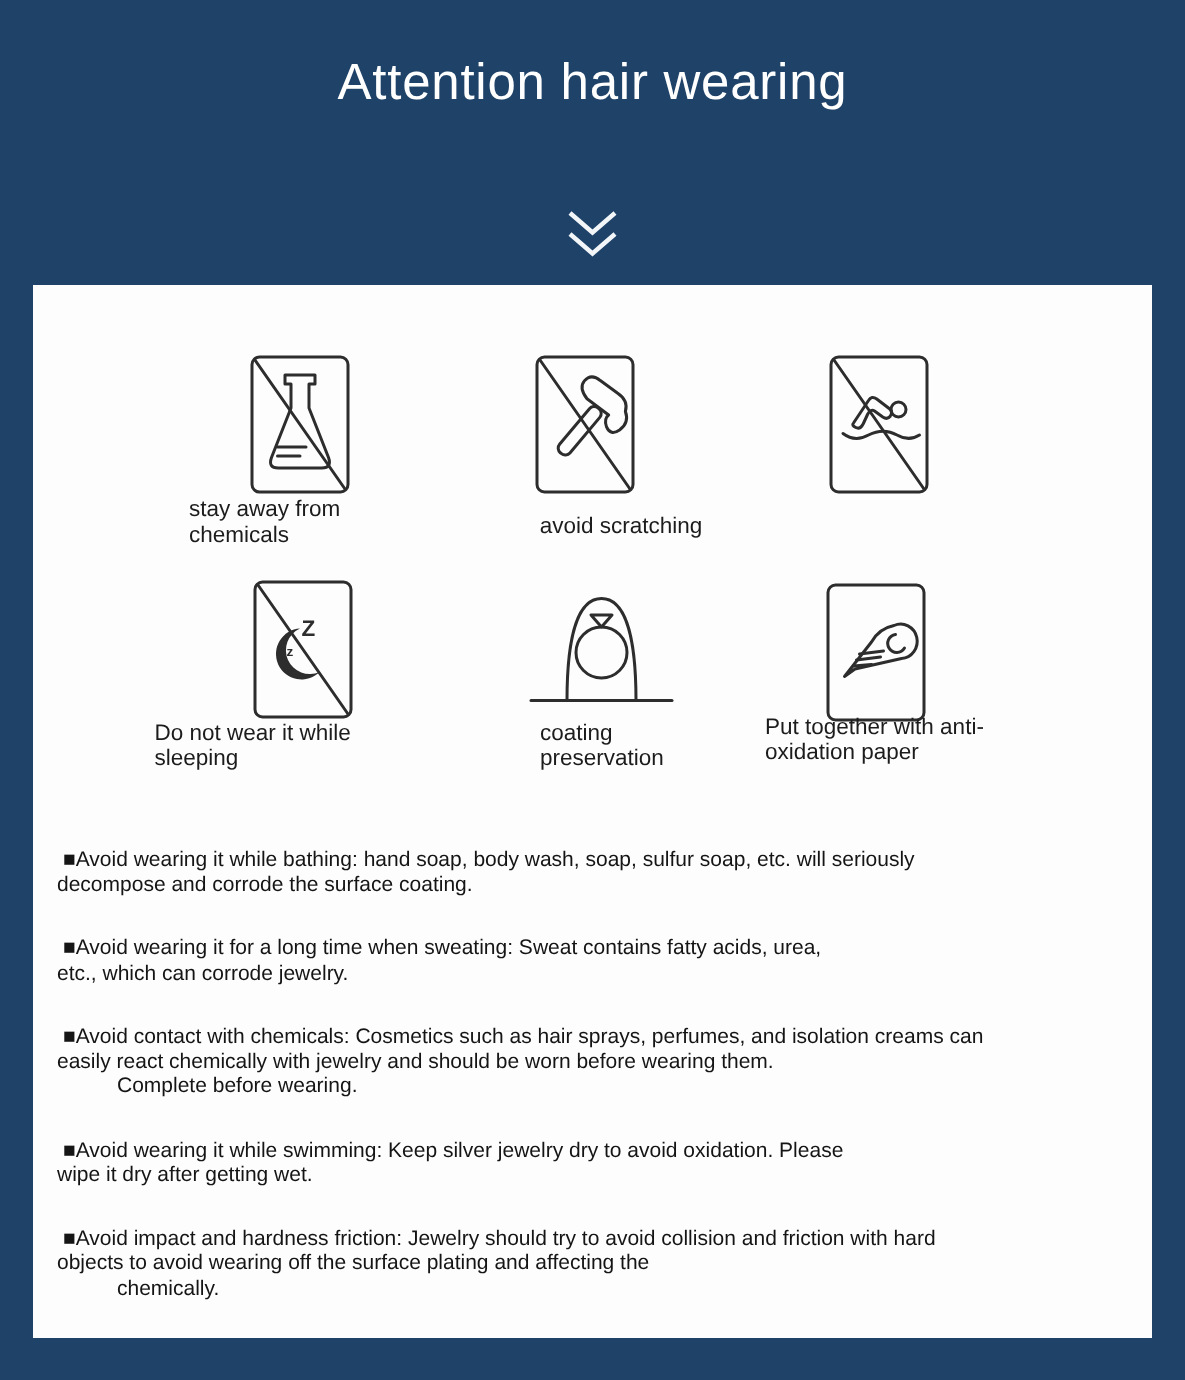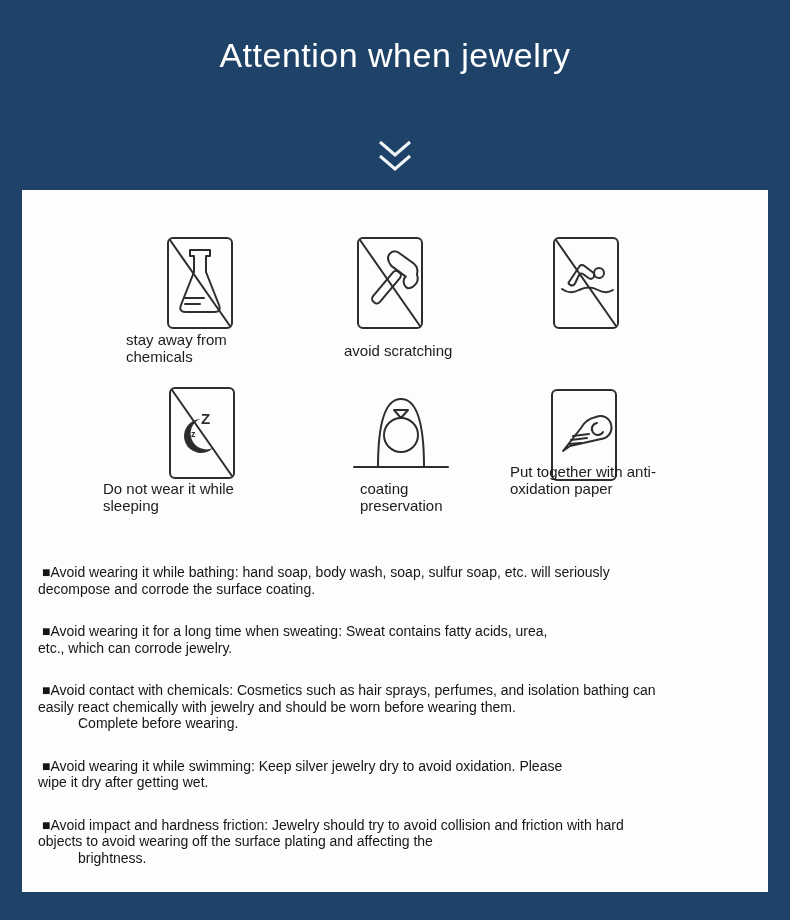--- a/index.html
+++ b/index.html
@@ -33,34 +33,34 @@
 
   .cell-icon { position:absolute; }
   svg.ic .st { stroke:#2d2d2d; stroke-width:2; fill:none; stroke-linejoin:round; stroke-linecap:round; }
   svg.ic .fillsolid { fill:#2d2d2d; stroke:none; }
   svg.ic text { stroke:none; fill:#2d2d2d; font-family:"Liberation Sans",sans-serif; font-weight:700; }
 
   .lbl {
     position:absolute; color:#1c1c1c; font-size:15px; line-height:1.16;
     white-space:pre-line;
   }
-  .lbl.center { }
+  .lbl.center { text-align:center; }
 
   
   .notes { position:absolute; left:16px; top:374px; width:716px; color:#151515; }
   .note { margin-bottom:26px; font-size:14px; line-height:16.5px; }
   .note-text { white-space:pre-line; text-indent:4px; }
   .note-sub { padding-left:40px; }
   .note-sub:empty { display:none; }
 </style>
 </head>
 <body>
 
 <div class="header">
-  <div class="title">Attention when jewelry</div>
+  <div class="title">Attention hair wearing</div>
   <div class="chevron">
     <svg viewBox="0 0 40 38" width="40" height="38">
       <path d="M5,3 L20,16 L35,3"></path>
       <path d="M5,17 L20,30 L35,17"></path>
     </svg>
   </div>
 </div>
 
 <div class="card">
 
@@ -124,44 +124,44 @@
   <div class="cell-icon" style="left:528px; top:198px;">
     <svg class="ic" viewBox="0 0 68 94" width="68" height="94">
       <rect class="st" x="2" y="2" width="64" height="90" rx="5"></rect>
       <path class="st" d="M13,63 L31,40 Q36,31 46,29 A11,11.5 0 1 1 51,51 L20,58 Z"></path>
       <path class="st" d="M47,35 A6,6 0 1 0 53,44"></path>
       <line class="st" x1="23" y1="48" x2="39" y2="46"></line>
       <line class="st" x1="21" y1="52" x2="37" y2="50"></line>
       <line class="st" x1="19" y1="56" x2="31" y2="55"></line>
     </svg>
   </div>
-  <div class="lbl" style="left:488px; top:273px; width:190px;">Put together with anti-
+  <div class="lbl" style="left:488px; top:286px; width:190px;">Put together with anti-
 oxidation paper</div>
 
   <div class="notes">
     <div class="note">
       <div class="note-text">■Avoid wearing it while bathing: hand soap, body wash, soap, sulfur soap, etc. will seriously
 decompose and corrode the surface coating.</div>
     </div>
     <div class="note">
       <div class="note-text">■Avoid wearing it for a long time when sweating: Sweat contains fatty acids, urea,
 etc., which can corrode jewelry.</div>
 
     </div>
     <div class="note">
-      <div class="note-text">■Avoid contact with chemicals: Cosmetics such as hair sprays, perfumes, and isolation bathing can
+      <div class="note-text">■Avoid contact with chemicals: Cosmetics such as hair sprays, perfumes, and isolation creams can
 easily react chemically with jewelry and should be worn before wearing them.</div>
       <div class="note-sub">Complete before wearing.</div>
     </div>
     <div class="note">
       <div class="note-text">■Avoid wearing it while swimming: Keep silver jewelry dry to avoid oxidation. Please
 wipe it dry after getting wet.</div>
 
     </div>
     <div class="note">
       <div class="note-text">■Avoid impact and hardness friction: Jewelry should try to avoid collision and friction with hard
 objects to avoid wearing off the surface plating and affecting the</div>
-      <div class="note-sub">brightness.</div>
+      <div class="note-sub">chemically.</div>
     </div>
   </div>
 </div>
 
 <div style="position:absolute; left:0; top:892px; width:790px; height:28px; background:#1f4268;"></div>
 
 </body></html>

